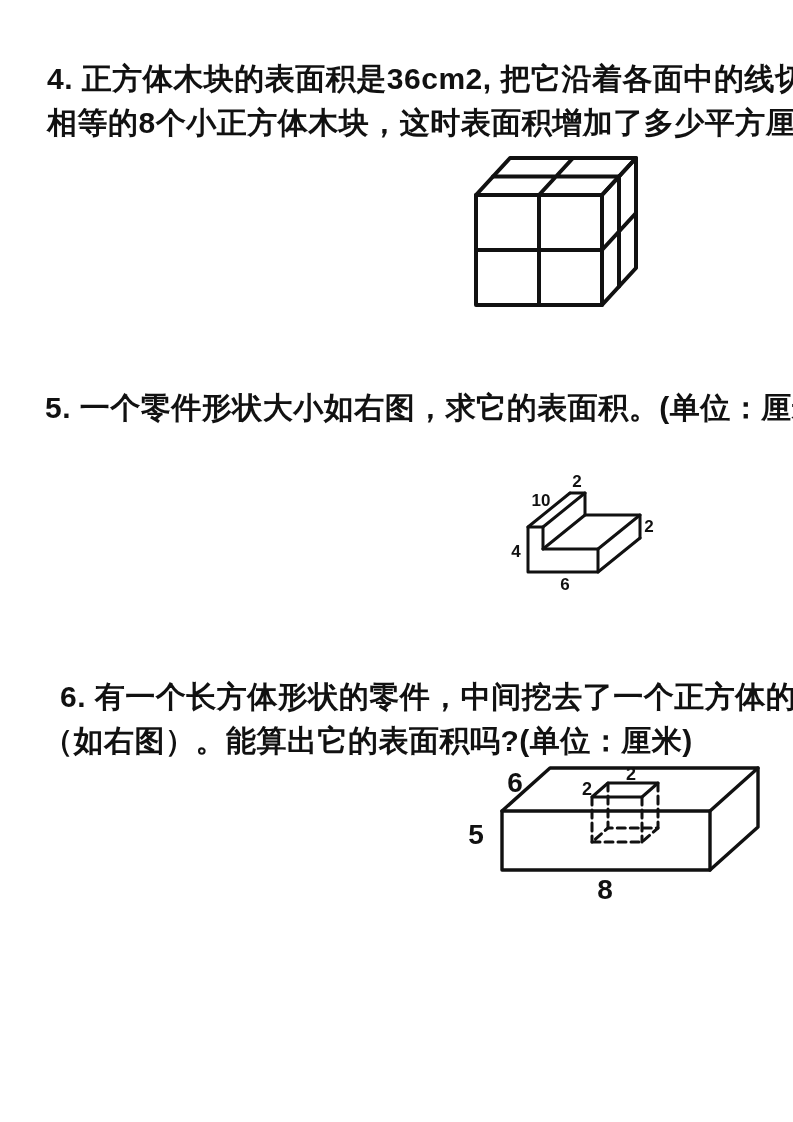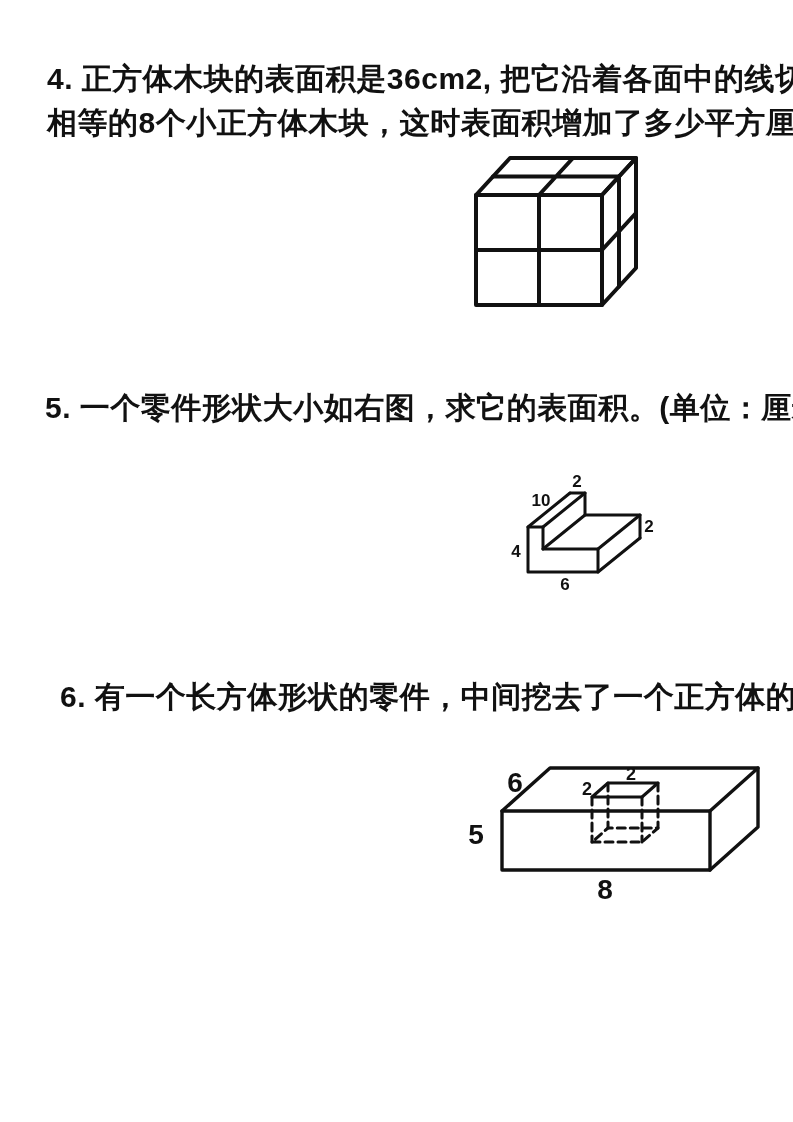--- a/index.html
+++ b/index.html
@@ -76,20 +76,21 @@
     <path class="stroke-lfig" d="M82,31 H97 V53 H152 V76"></path>
 
     <text class="dim-small" x="53" y="44" text-anchor="middle">10</text>
     <text class="dim-small" x="89" y="25" text-anchor="middle">2</text>
     <text class="dim-small" x="28" y="95" text-anchor="middle">4</text>
     <text class="dim-small" x="77" y="128" text-anchor="middle">6</text>
     <text class="dim-small" x="161" y="70" text-anchor="middle">2</text>
   </svg>
 
   <div class="text-line" style="left:60px; top:677px;">6. 有一个长方体形状的零件，中间挖去了一个正方体的孔</div>
+  <div class="text-line" style="left:43px; top:721px;">（如右图）。能算出它的表面积吗?(单位：厘米)</div>
 
   <svg class="fig" style="left:440px; top:755px;" width="330" height="150" viewBox="0 0 330 150">
 
     <path class="stroke-box" d="M62,56 H270 V115 H62 Z"></path>
     <path class="stroke-box" d="M62,56 L110,13 H318 L270,56"></path>
     <path class="stroke-box" d="M318,13 V72 L270,115"></path>
 
     <path class="stroke-hole-solid" d="M152,42 H202 L218,28 H168 Z"></path>
 
     <path class="stroke-hole-dash" d="M152,42 V87 M202,42 V87 M218,28 V73 M168,28 V73"></path>

